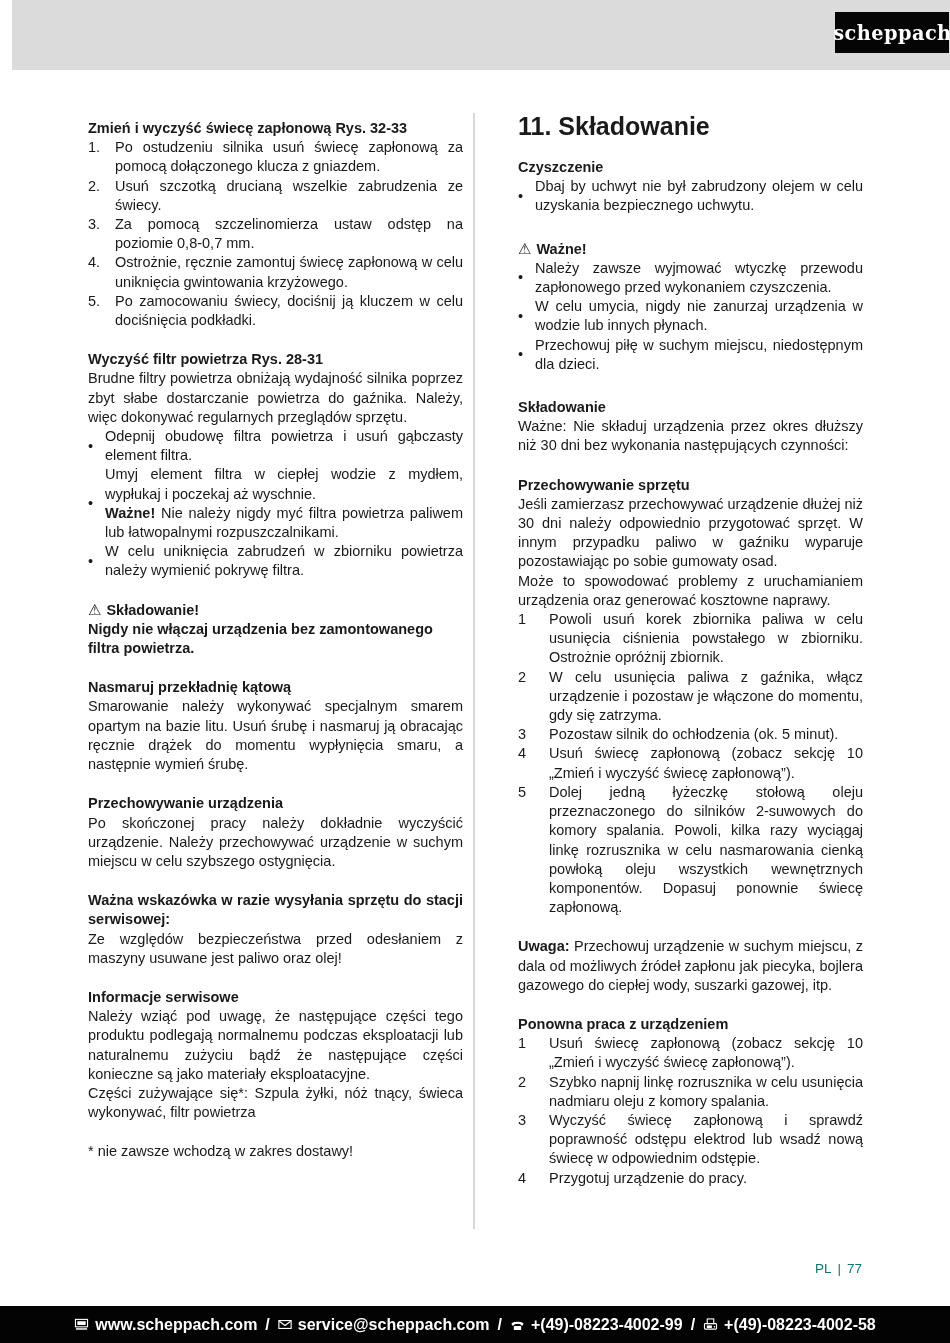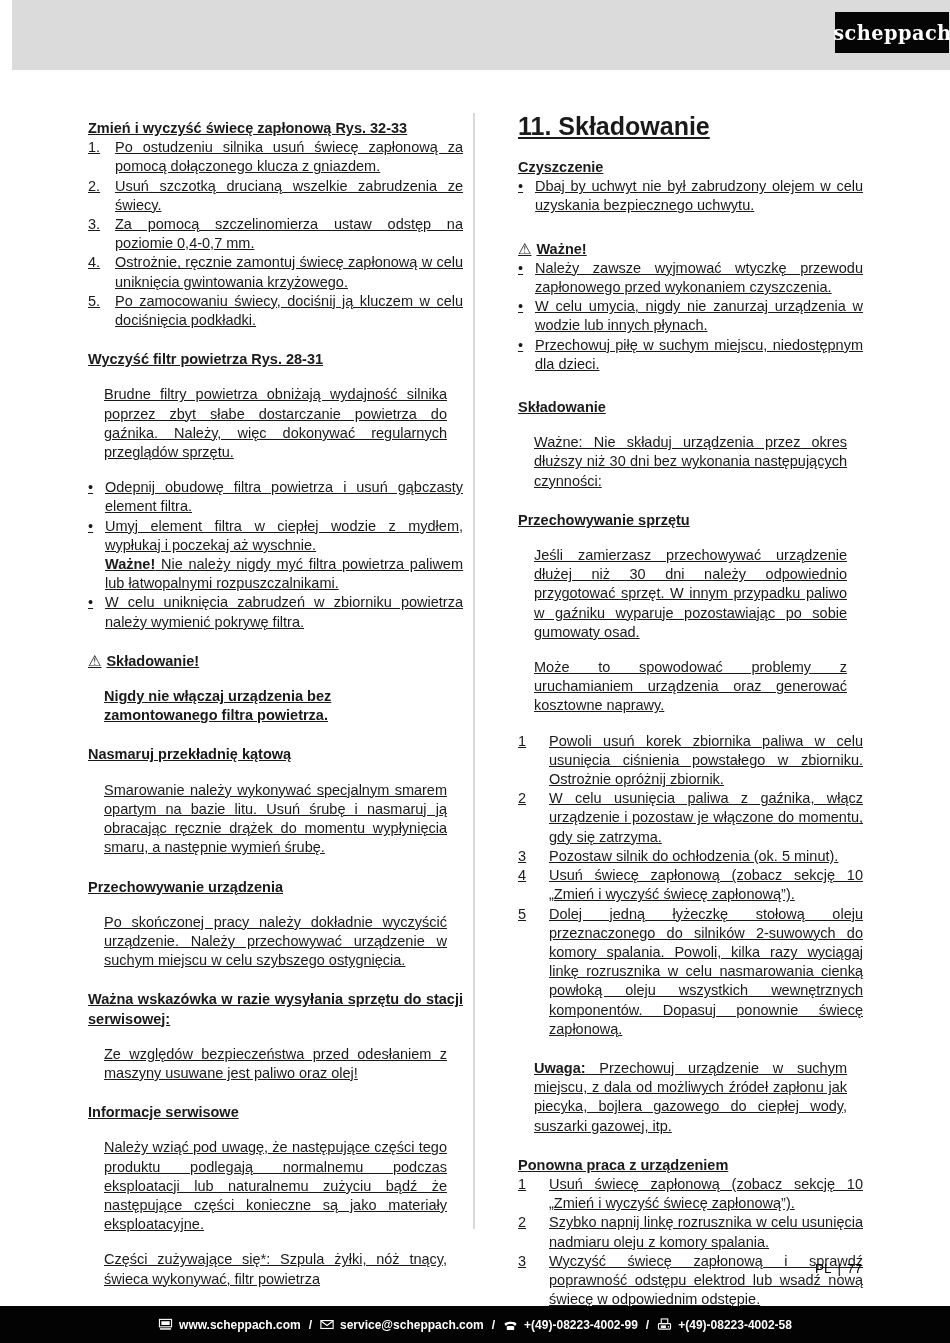--- a/index.html
+++ b/index.html
@@ -30,21 +30,20 @@
     font-weight: bold; font-size: 21px;
     transform: scaleX(0.92);
     letter-spacing: 0.5px;
   }
 
   
   .col {
     position: absolute;
     font-size: 14.5px; line-height: 19.2px;
     text-align: justify;
-    text-decoration: underline;
   }
   .col-left  { left: 88px;  top: 119px; width: 375px; }
   .col-right { left: 518px; top: 114px; width: 345px; }
 
   .divider {
     position: absolute; left: 473px; top: 113px;
     width: 2px; height: 1116px;
     background: #d9d9d9;
   }
 
@@ -52,50 +51,50 @@
     font-size: 25px; line-height: 24px;
     font-weight: bold; text-align: left;
     margin: 0;
   }
   .h {
     font-size: 14.5px; line-height: 19.2px;
     font-weight: bold; text-align: left;
     margin: 20px 0 0 0;
   }
   .h.first { margin-top: 0; }
-  .para { margin: 16px; }
+  .para { margin: 0; }
   .gap-above { margin-top: 20px; }
   .bold { font-weight: bold; }
 
   
   .oli { display: flex; }
   .oli .num  { flex: 0 0 27px; }
   .oli.wide .num { flex: 0 0 31px; }
   .oli .txt  { flex: 1; text-align: justify; }
-  .uli { display: flex; }
+  .uli { display: flex; align-items: center; }
   .uli .blt { flex: 0 0 17px; }
   .uli .blt::before { content: "\2022"; }
   .uli .txt { flex: 1; text-align: justify; }
 
   .warn-glyph { font-family: "DejaVu Sans", sans-serif; font-weight: bold; }
   .warn-glyph::before { content: "\26A0"; padding-right: 5px; font-size: 15px; }
 
   
   .page-num {
     position: absolute; top: 1261px; right: 88px;
-    font-size: 13.5px; color: #000000;
+    font-size: 13.5px; color: #0f766e;
     display: flex; gap: 6px; align-items: center; text-align: right;
   }
   .footer-bar {
     position: absolute; left: 0; top: 1306px;
     width: 100%; height: 37px;
     background: #030303; color: #ffffff;
     display: flex; align-items: center; justify-content: center;
     gap: 8px;
-    font-size: 12px; font-weight: bold;
+    font-size: 16px; font-weight: bold;
   }
   .f-item { display: inline-flex; align-items: center; gap: 6px; }
   .f-item svg { display: block; }
 </style>
 </head>
 <body>
 
 <div class="header-band">
   <div class="logo">
     <span class="logo-text">scheppach</span>
@@ -110,21 +109,21 @@
   <div class="oli">
     <span class="num">1.</span>
     <span class="txt">Po ostudzeniu silnika usuń świecę zapłonową za pomocą dołączonego klucza z gniazdem.</span>
   </div>
   <div class="oli">
     <span class="num">2.</span>
     <span class="txt">Usuń szczotką drucianą wszelkie zabrudzenia ze świecy.</span>
   </div>
   <div class="oli">
     <span class="num">3.</span>
-    <span class="txt">Za pomocą szczelinomierza ustaw odstęp na poziomie 0,4-0,7 mm.</span>
+    <span class="txt">Za pomocą szczelinomierza ustaw odstęp na poziomie 0,8-0,7 mm.</span>
   </div>
   <div class="oli">
     <span class="num">4.</span>
     <span class="txt">Ostrożnie, ręcznie zamontuj świecę zapłonową w celu uniknięcia gwintowania krzyżowego.</span>
   </div>
   <div class="oli">
     <span class="num">5.</span>
     <span class="txt">Po zamocowaniu świecy, dociśnij ją kluczem w celu dociśnięcia podkładki.</span>
   </div>
 

